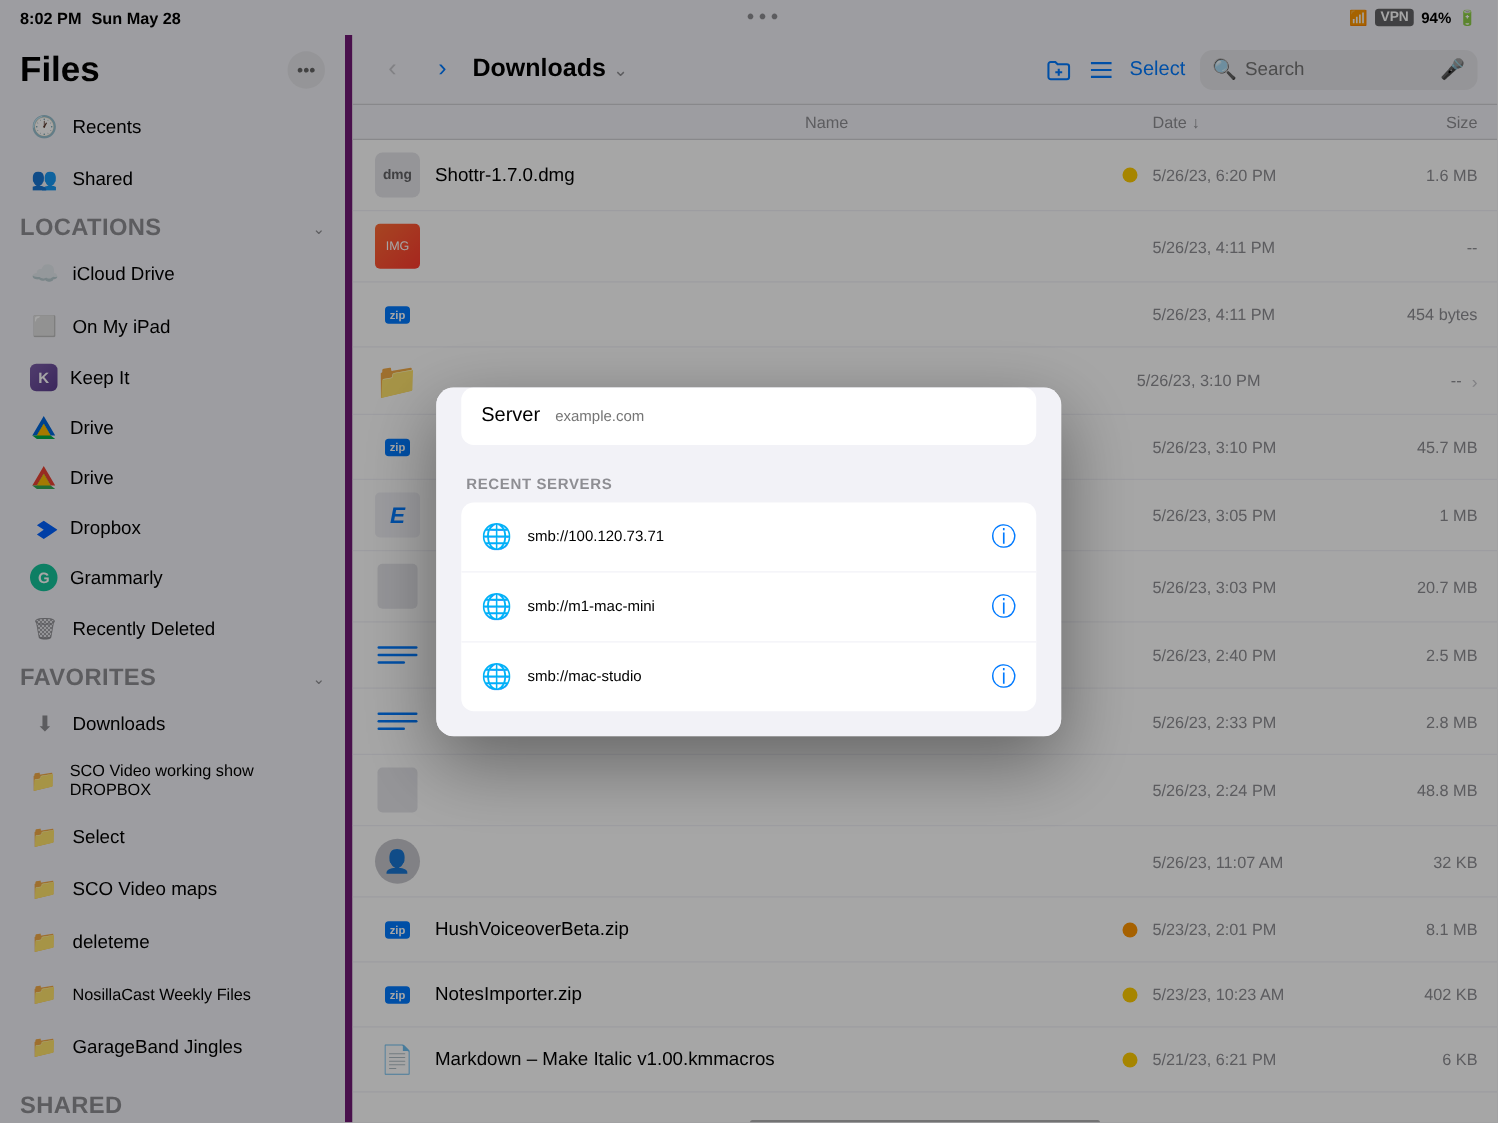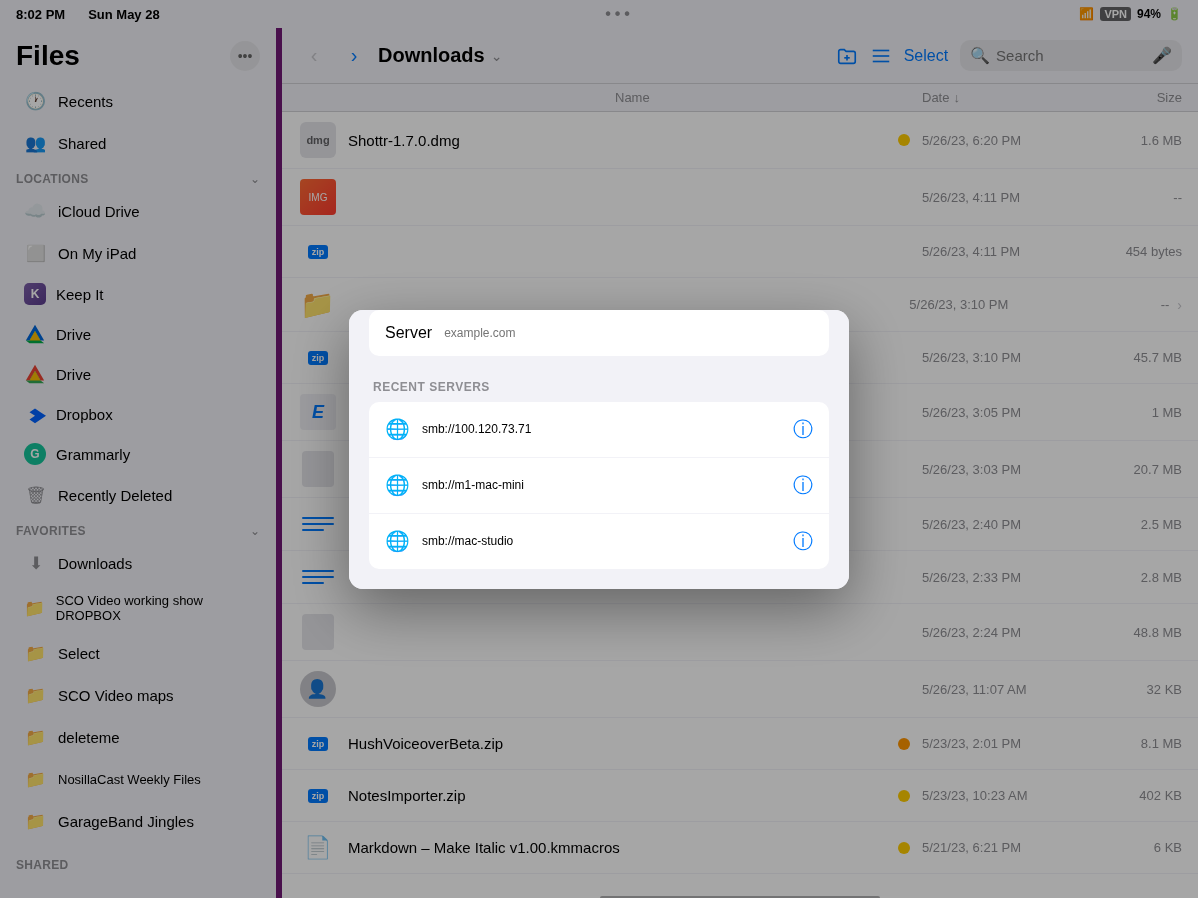--- a/index.html
+++ b/index.html
@@ -17,21 +17,21 @@
     .status-bar {
       background: #f2f2f7;
       display: flex;
       justify-content: space-between;
       align-items: center;
       padding: 4px 16px;
       height: 28px;
       font-size: 13px;
       font-weight: 600;
     }
-    .status-left { display: flex; gap: 23px; align-items: center; }
+    .status-left { display: flex; gap: 8px; align-items: center; }
     .status-right { display: flex; gap: 6px; align-items: center; font-size: 12px; }
 
     
     .app-container {
       display: flex;
       flex: 1;
       overflow: hidden;
     }
 
     
@@ -68,21 +68,21 @@
       color: #666;
     }
 
     .sidebar-section-header {
       display: flex;
       justify-content: space-between;
       align-items: center;
       padding: 8px 16px 4px;
     }
     .sidebar-section-title {
-      font-size: 12px;
+      font-size: 19px;
       font-weight: 600;
       color: #8e8e93;
       text-transform: uppercase;
       letter-spacing: 0.3px;
     }
     .sidebar-section-chevron {
       color: #8e8e93;
       font-size: 12px;
       cursor: pointer;
     }
@@ -220,21 +220,21 @@
     .table-header {
       display: flex;
       align-items: center;
       padding: 6px 16px;
       background: #f2f2f7;
       border-bottom: 1px solid #d1d1d6;
       font-size: 13px;
       color: #8e8e93;
       font-weight: 500;
     }
-    .col-name { flex: 1; }
+    .col-name { flex: 1; margin-left: 29px; }
     .col-date { width: 160px; display: flex; align-items: center; gap: 4px; }
     .col-size { width: 100px; text-align: right; }
 
     
     .file-list {
       flex: 1;
       overflow-y: auto;
     }
     .file-row {
       display: flex;

